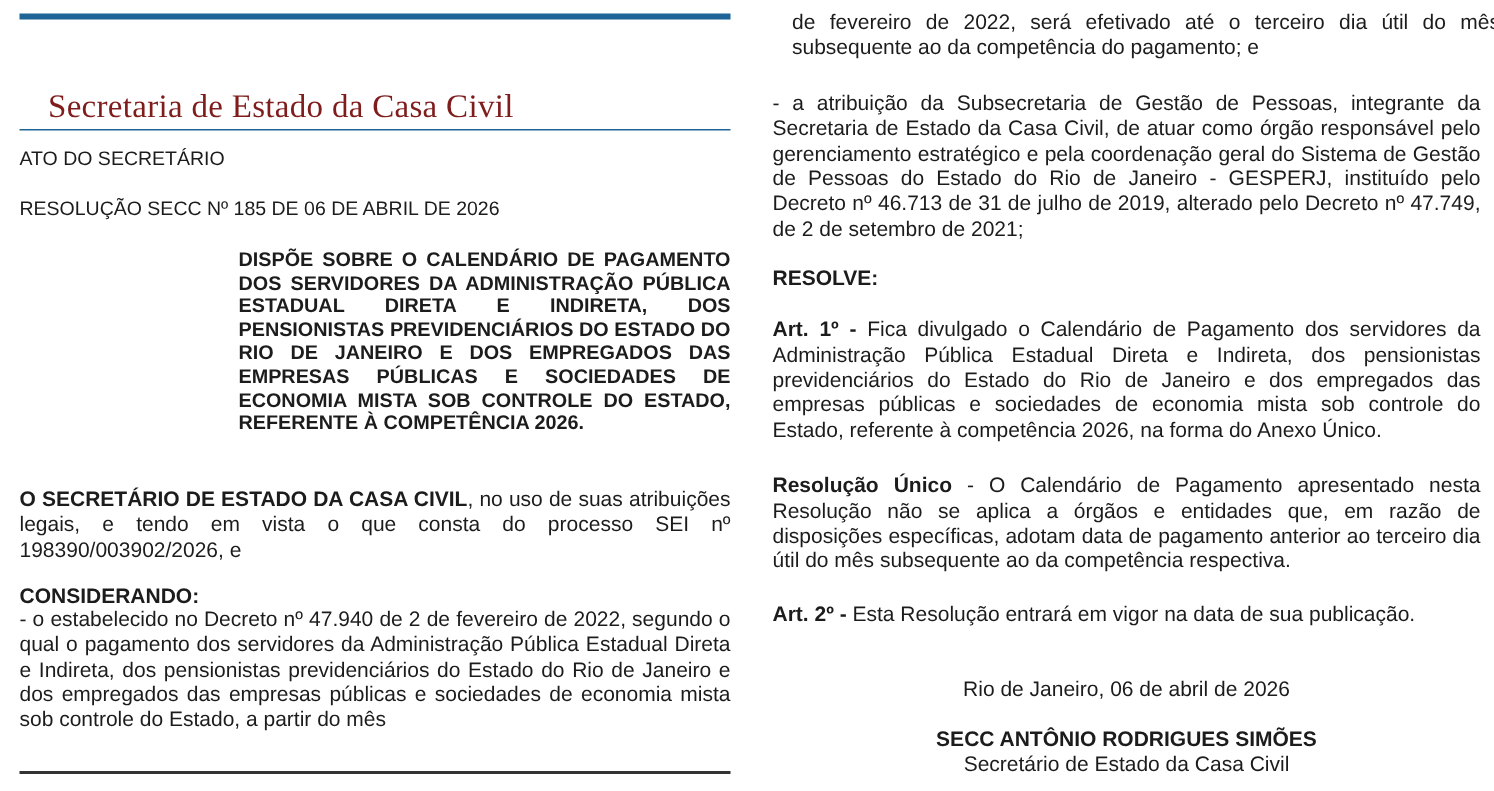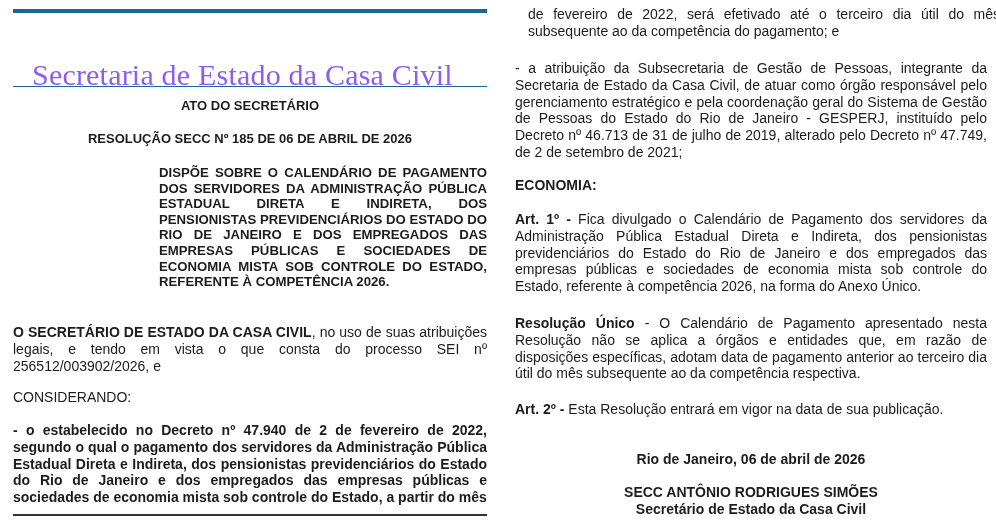--- a/index.html
+++ b/index.html
@@ -1,57 +1,57 @@
 <!DOCTYPE html>
 <html><head>
 <meta charset="utf-8">
 <style>
   html, body { margin:0; padding:0; background:#ffffff; }
   body { width:996px; height:527px; position:relative; overflow:hidden;
          font-family:"Liberation Sans", sans-serif; color:#1c1c1c; }
   .topbar { position:absolute; left:13px; top:9px; width:474px; height:4px; background:#1f6496; }
   .sec-title { position:absolute; left:32px; top:58px; font-family:"Liberation Serif", serif;
-               font-size:30px; color:#8b5cf6; letter-spacing:0.2px; white-space:nowrap; }
+               font-size:22px; color:#7f1d1d; letter-spacing:0.2px; white-space:nowrap; }
   .sec-rule { position:absolute; left:13px; top:86px; width:474px; height:1px; background:#1f6496; }
-  .center-bold { position:absolute; left:13px; width:474px; text-align:center; font-weight:bold;
+  .center-bold { position:absolute; left:13px; width:474px; text-align:left; font-weight:normal;
                  font-size:13px; white-space:nowrap; }
   .ementa { position:absolute; left:159px; top:165px; width:328px; font-weight:bold; font-size:13.2px;
             line-height:15.6px; text-align:justify; }
   .para { position:absolute; font-size:14px; line-height:16.8px; text-align:justify; }
   .para b { font-weight:bold; }
   .bottom-rule { position:absolute; left:13px; top:514px; width:474px; height:2px; background:#333; }
-  .sig { position:absolute; left:515px; width:472px; text-align:center; font-size:14px; white-space:nowrap;font-weight:bold; }
+  .sig { position:absolute; left:515px; width:472px; text-align:center; font-size:14px; white-space:nowrap; }
 </style>
 </head>
 <body>
 
 <div class="topbar"></div>
 <div class="sec-title">Secretaria de Estado da Casa Civil</div>
 <div class="sec-rule"></div>
 
 <div class="center-bold" style="top:98px;">ATO DO SECRETÁRIO</div>
 <div class="center-bold" style="top:131px;">RESOLUÇÃO SECC Nº 185 DE 06 DE ABRIL DE 2026</div>
 
 <div class="ementa">DISPÕE SOBRE O CALENDÁRIO DE PAGAMENTO DOS SERVIDORES DA ADMINISTRAÇÃO PÚBLICA ESTADUAL DIRETA E INDIRETA, DOS PENSIONISTAS PREVIDENCIÁRIOS DO ESTADO DO RIO DE JANEIRO E DOS EMPREGADOS DAS EMPRESAS PÚBLICAS E SOCIEDADES DE ECONOMIA MISTA SOB CONTROLE DO ESTADO, REFERENTE À COMPETÊNCIA 2026.</div>
 
 <div class="para" style="left:13px; top:324px; width:474px;">
-  <b>O SECRETÁRIO DE ESTADO DA CASA CIVIL</b><span>, no uso de suas atribuições legais, e tendo em vista o que consta do processo SEI nº 256512/003902/2026, e</span>
+  <b>O SECRETÁRIO DE ESTADO DA CASA CIVIL</b><span>, no uso de suas atribuições legais, e tendo em vista o que consta do processo SEI nº 198390/003902/2026, e</span>
 </div>
 
-<div class="para" style="left:13px; top:389px; width:474px; font-weight:normal;">CONSIDERANDO:</div>
+<div class="para" style="left:13px; top:389px; width:474px; font-weight:bold;">CONSIDERANDO:</div>
 
-<div class="para" style="left:13px; top:422px; width:474px;font-weight:bold;">- o estabelecido no Decreto nº 47.940 de 2 de fevereiro de 2022, segundo o qual o pagamento dos servidores da Administração Pública Estadual Direta e Indireta, dos pensionistas previdenciários do Estado do Rio de Janeiro e dos empregados das empresas públicas e sociedades de economia mista sob controle do Estado, a partir do mês</div>
+<div class="para" style="left:13px; top:404px; width:474px;">- o estabelecido no Decreto nº 47.940 de 2 de fevereiro de 2022, segundo o qual o pagamento dos servidores da Administração Pública Estadual Direta e Indireta, dos pensionistas previdenciários do Estado do Rio de Janeiro e dos empregados das empresas públicas e sociedades de economia mista sob controle do Estado, a partir do mês</div>
 
 <div class="bottom-rule"></div>
 
 <div class="para" style="left:515px; top:6px; width:472px;margin-left:13px;">de fevereiro de 2022, será efetivado até o terceiro dia útil do mês subsequente ao da competência do pagamento; e</div>
 
 <div class="para" style="left:515px; top:60px; width:472px;">- a atribuição da Subsecretaria de Gestão de Pessoas, integrante da Secretaria de Estado da Casa Civil, de atuar como órgão responsável pelo gerenciamento estratégico e pela coordenação geral do Sistema de Gestão de Pessoas do Estado do Rio de Janeiro - GESPERJ, instituído pelo Decreto nº 46.713 de 31 de julho de 2019, alterado pelo Decreto nº 47.749, de 2 de setembro de 2021;</div>
 
-<div class="para" style="left:515px; top:177px; width:472px; font-weight:bold;">ECONOMIA:</div>
+<div class="para" style="left:515px; top:177px; width:472px; font-weight:bold;">RESOLVE:</div>
 
 <div class="para" style="left:515px; top:211px; width:472px;">
   <b>Art. 1º -</b><span> Fica divulgado o Calendário de Pagamento dos servidores da Administração Pública Estadual Direta e Indireta, dos pensionistas previdenciários do Estado do Rio de Janeiro e dos empregados das empresas públicas e sociedades de economia mista sob controle do Estado, referente à competência 2026, na forma do Anexo Único.</span>
 </div>
 
 <div class="para" style="left:515px; top:315px; width:472px;">
   <b>Resolução Único</b><span> - O Calendário de Pagamento apresentado nesta Resolução não se aplica a órgãos e entidades que, em razão de disposições específicas, adotam data de pagamento anterior ao terceiro dia útil do mês subsequente ao da competência respectiva.</span>
 </div>
 
 <div class="para" style="left:515px; top:401px; width:472px;">

